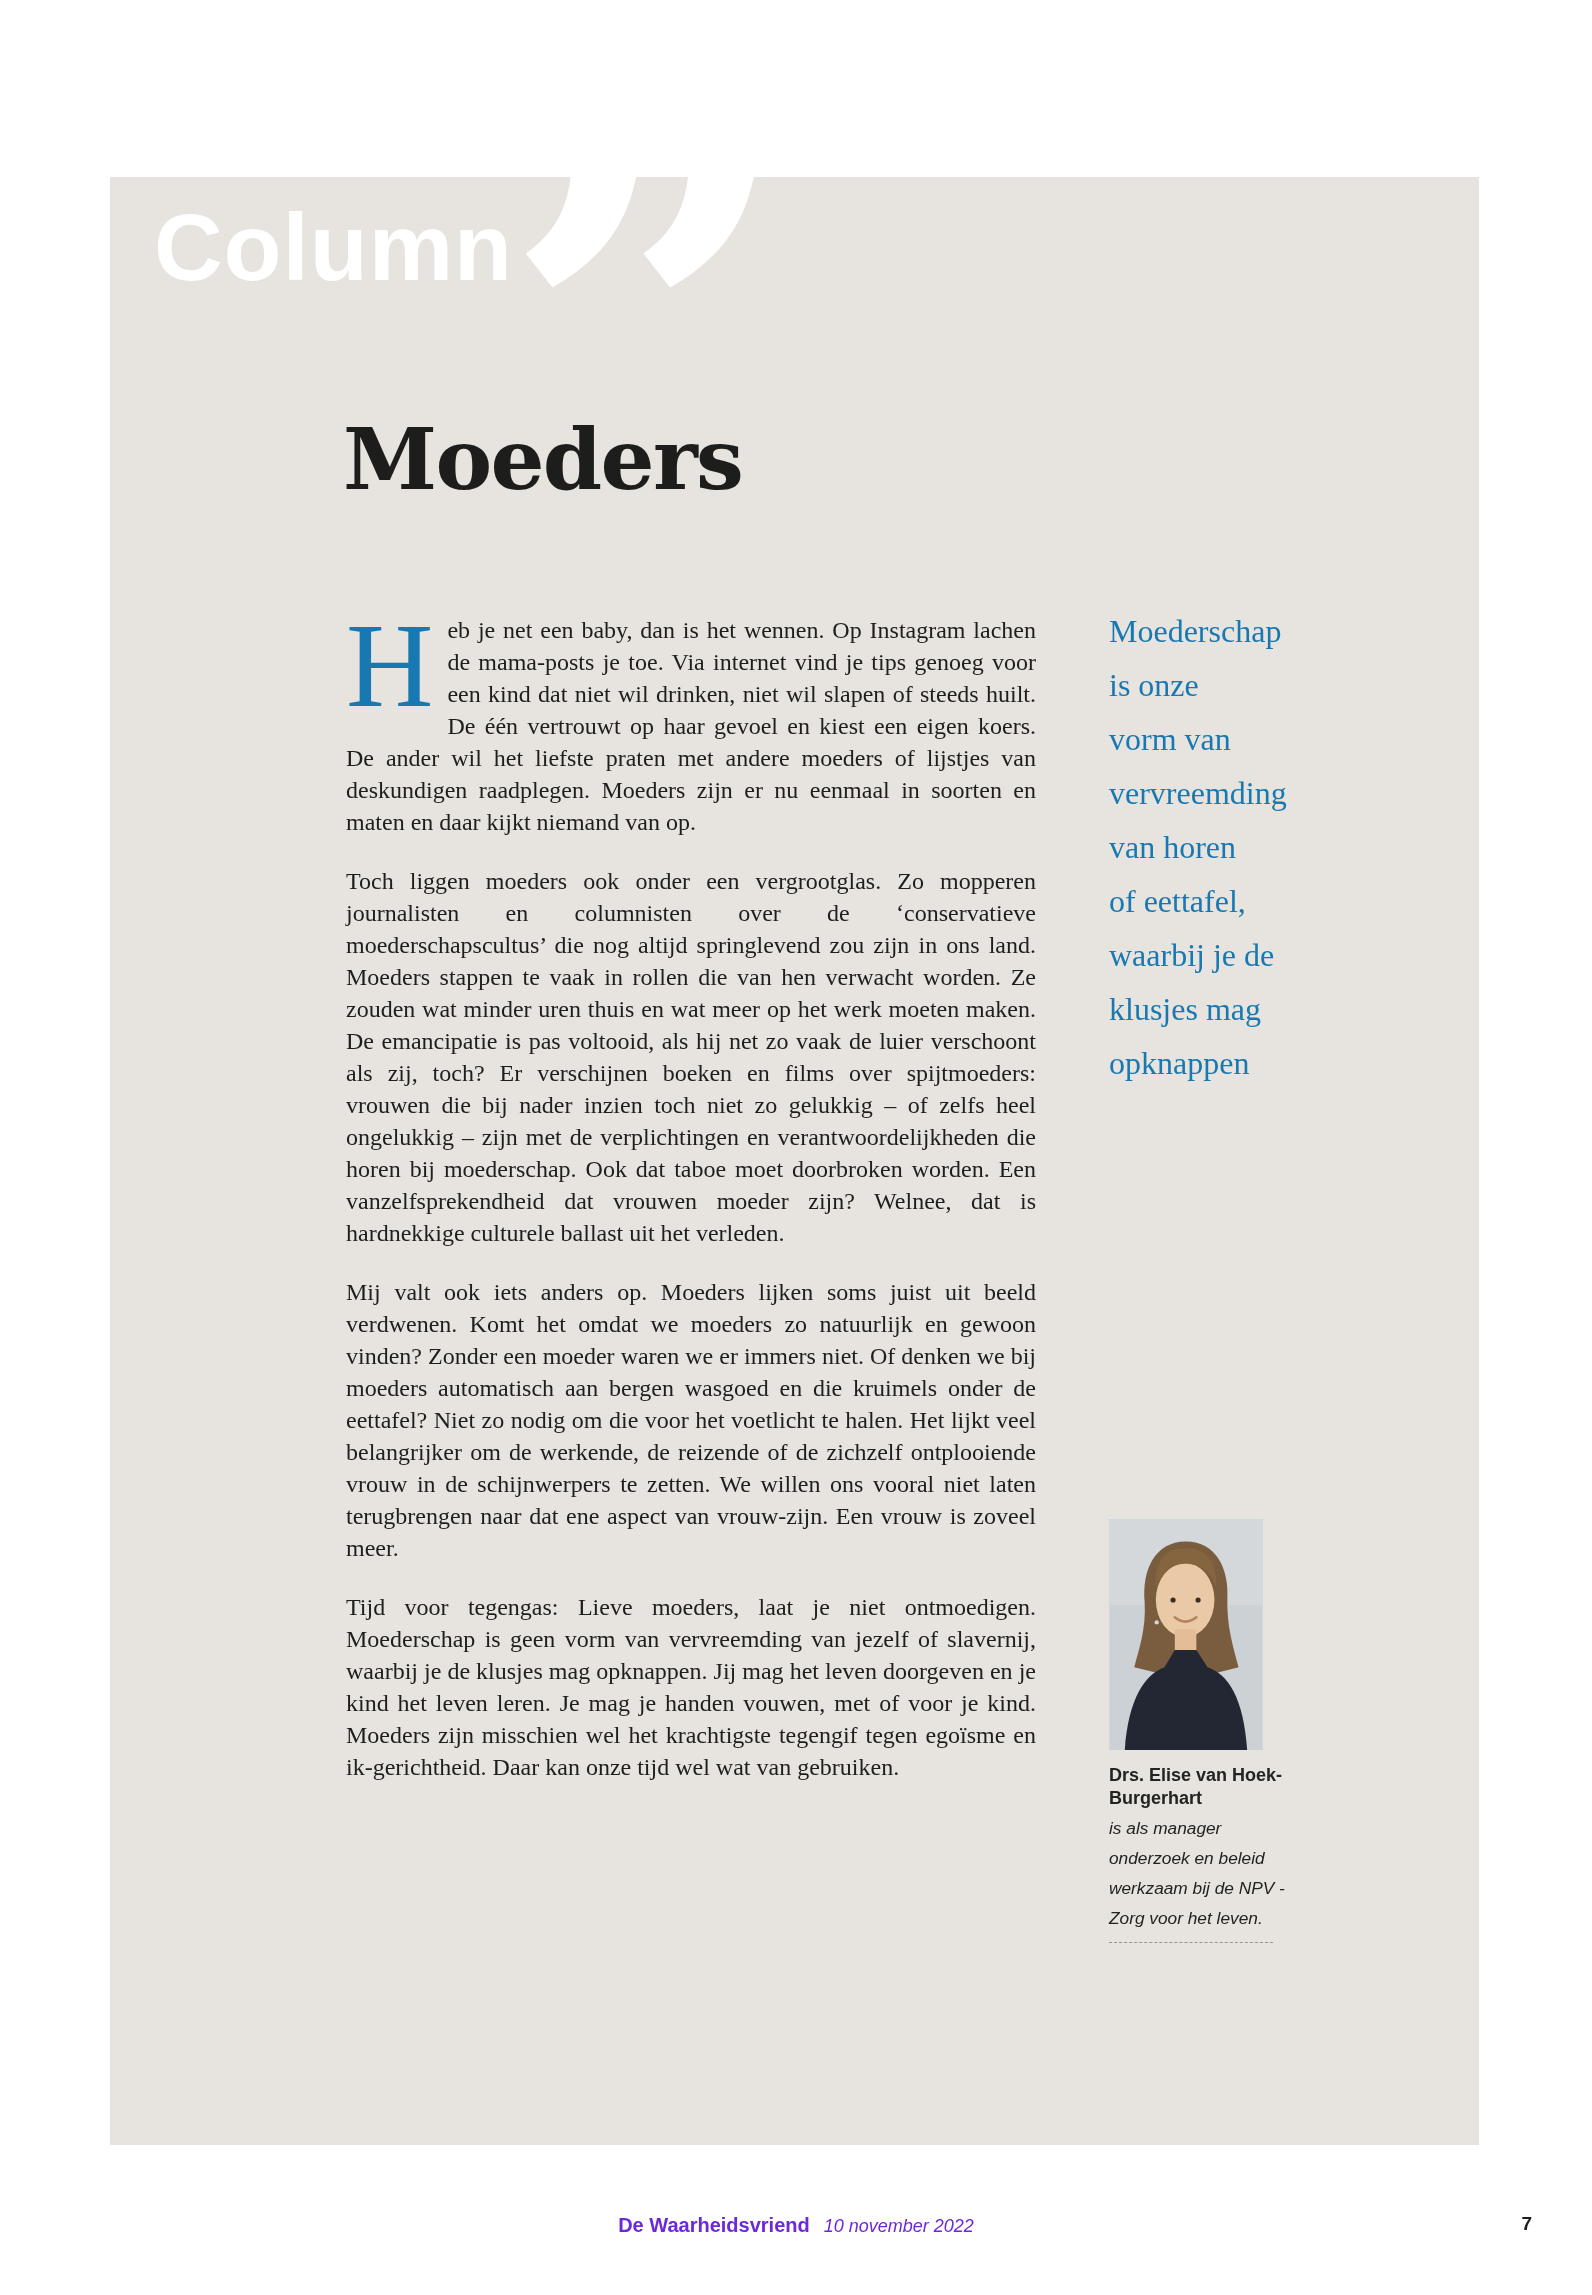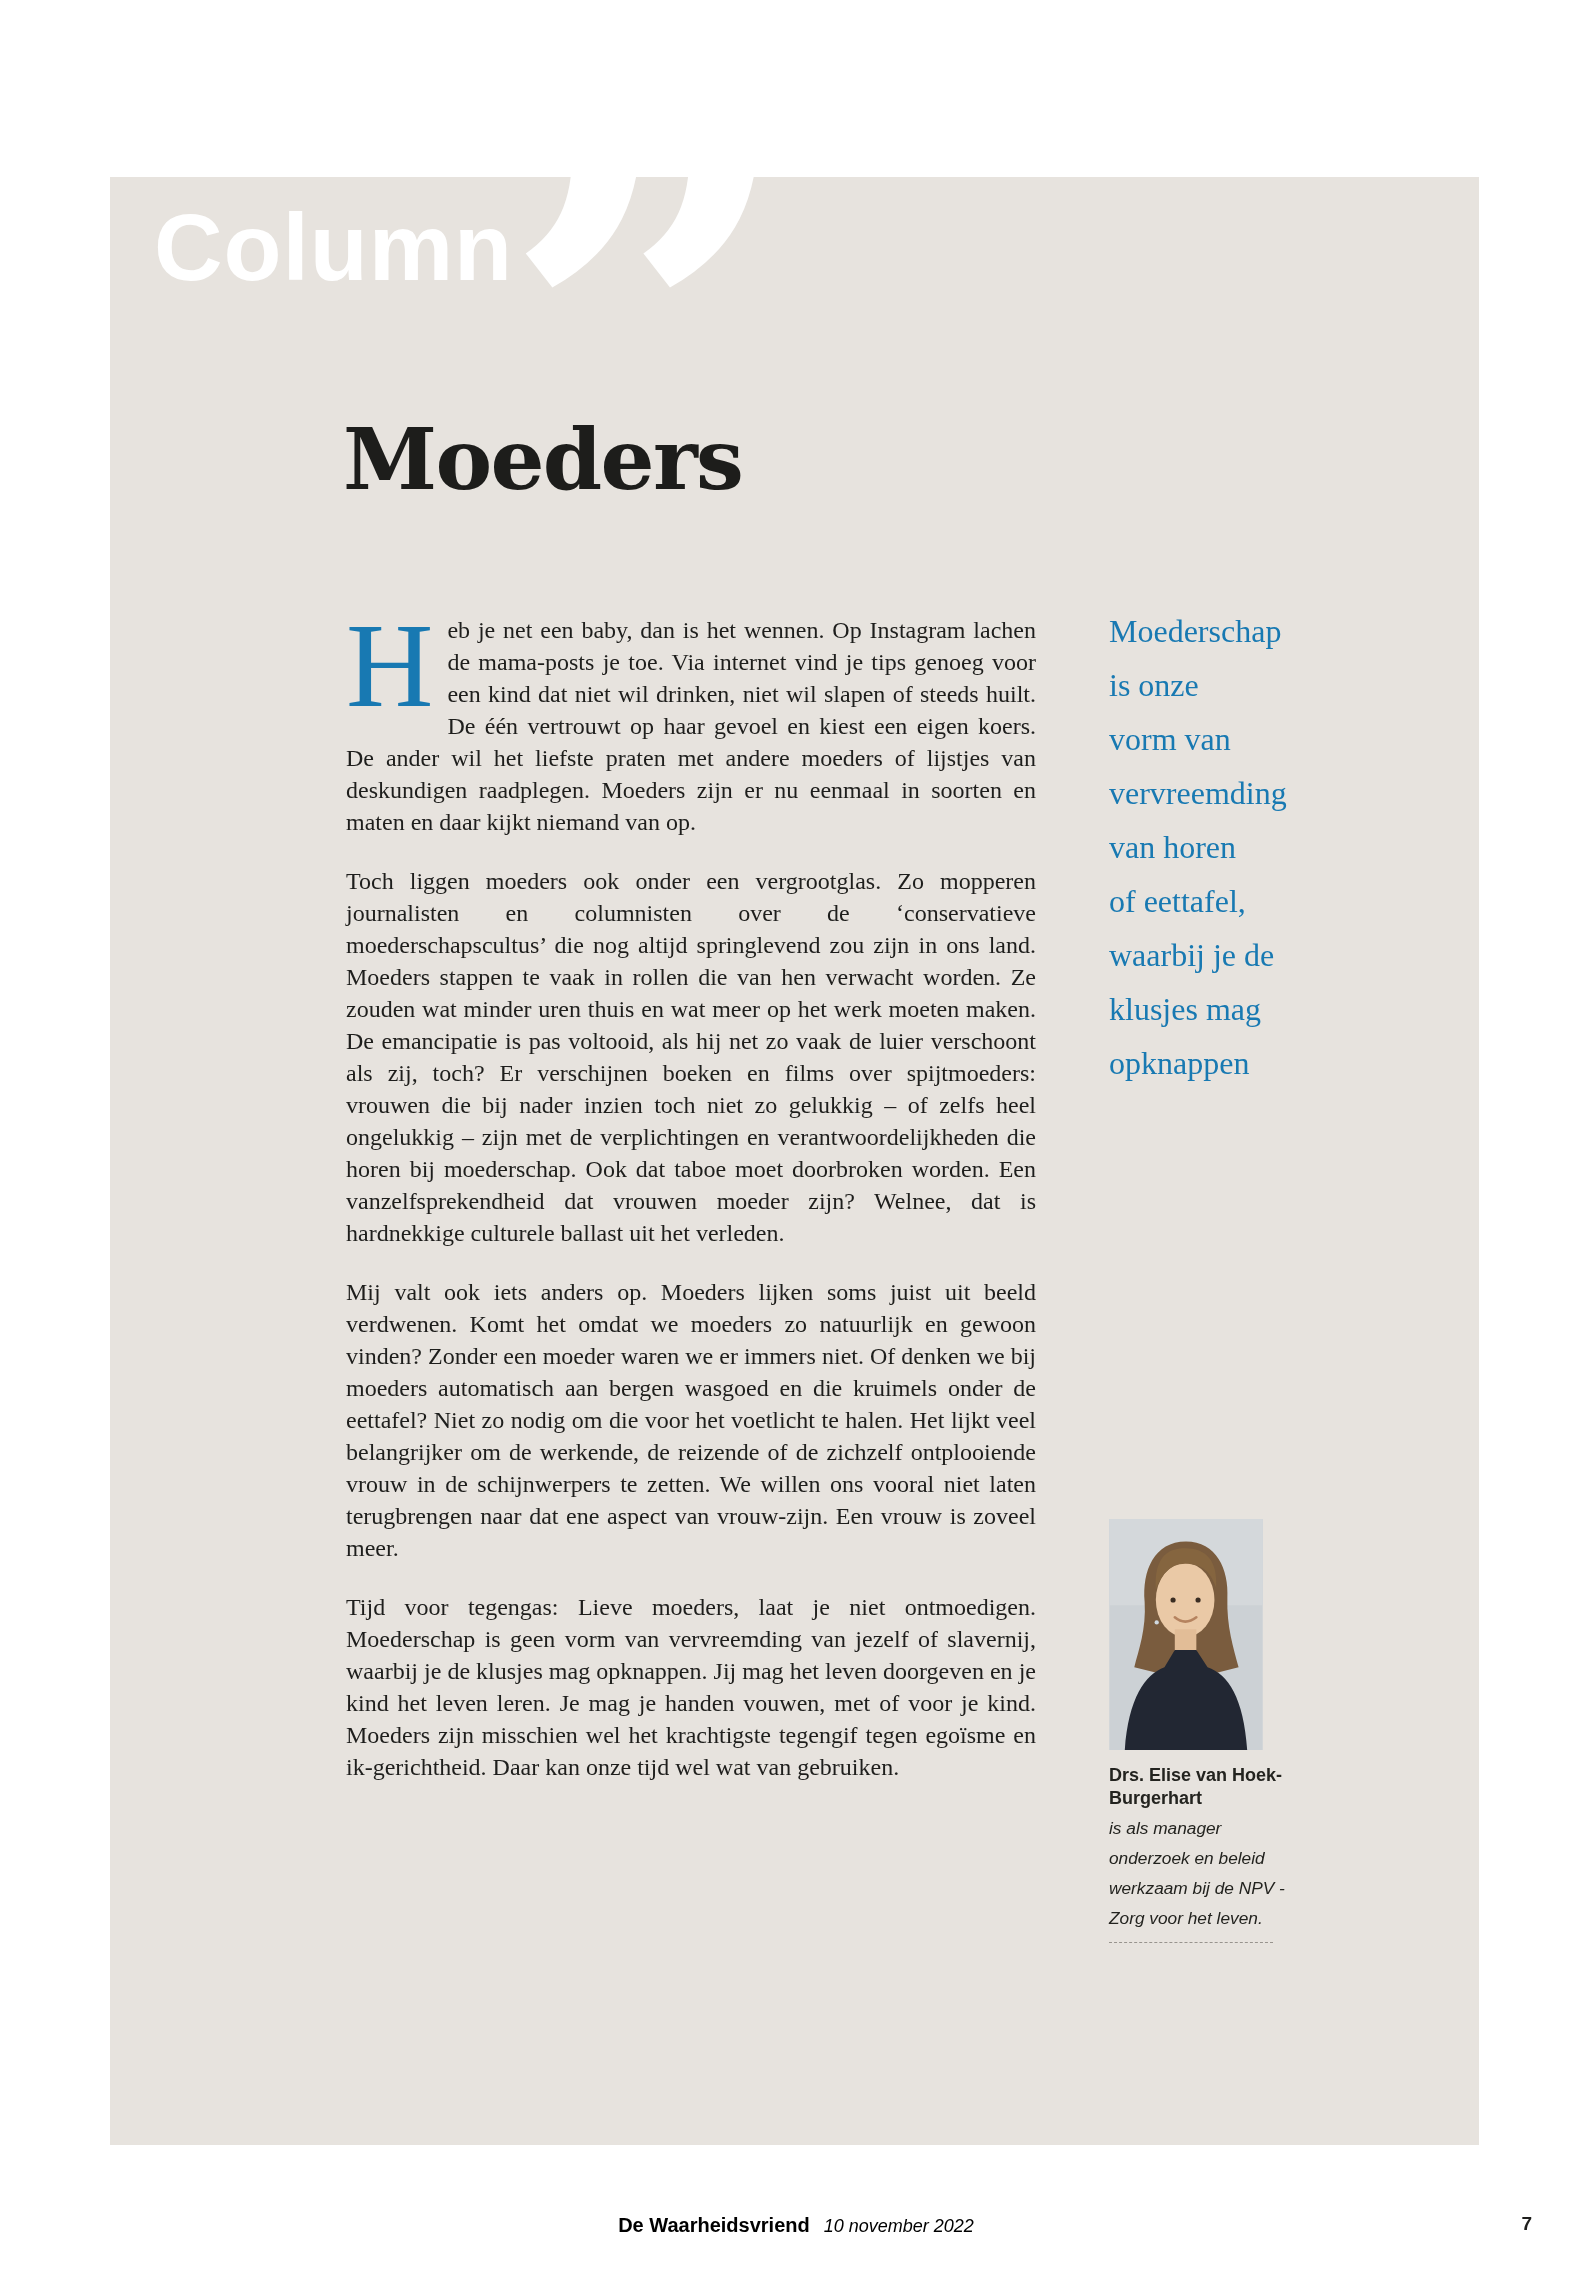--- a/index.html
+++ b/index.html
@@ -122,21 +122,21 @@
   .footer {
     position: absolute;
     left: 0;
     right: 0;
     top: 2214px;
     display: flex;
     justify-content: center;
     align-items: baseline;
     gap: 14px;
     font-family: "Liberation Sans", sans-serif;
-    color: #000000;
+    color: #6d28d9;
   }
   .footer-magazine { font-weight: bold; font-size: 20px; }
   .footer-date { font-style: italic; font-size: 18px; }
 
   .page-number {
     position: absolute;
     right: 60px;
     top: 2213px;
     font-family: "Liberation Sans", sans-serif;
     font-weight: bold;

